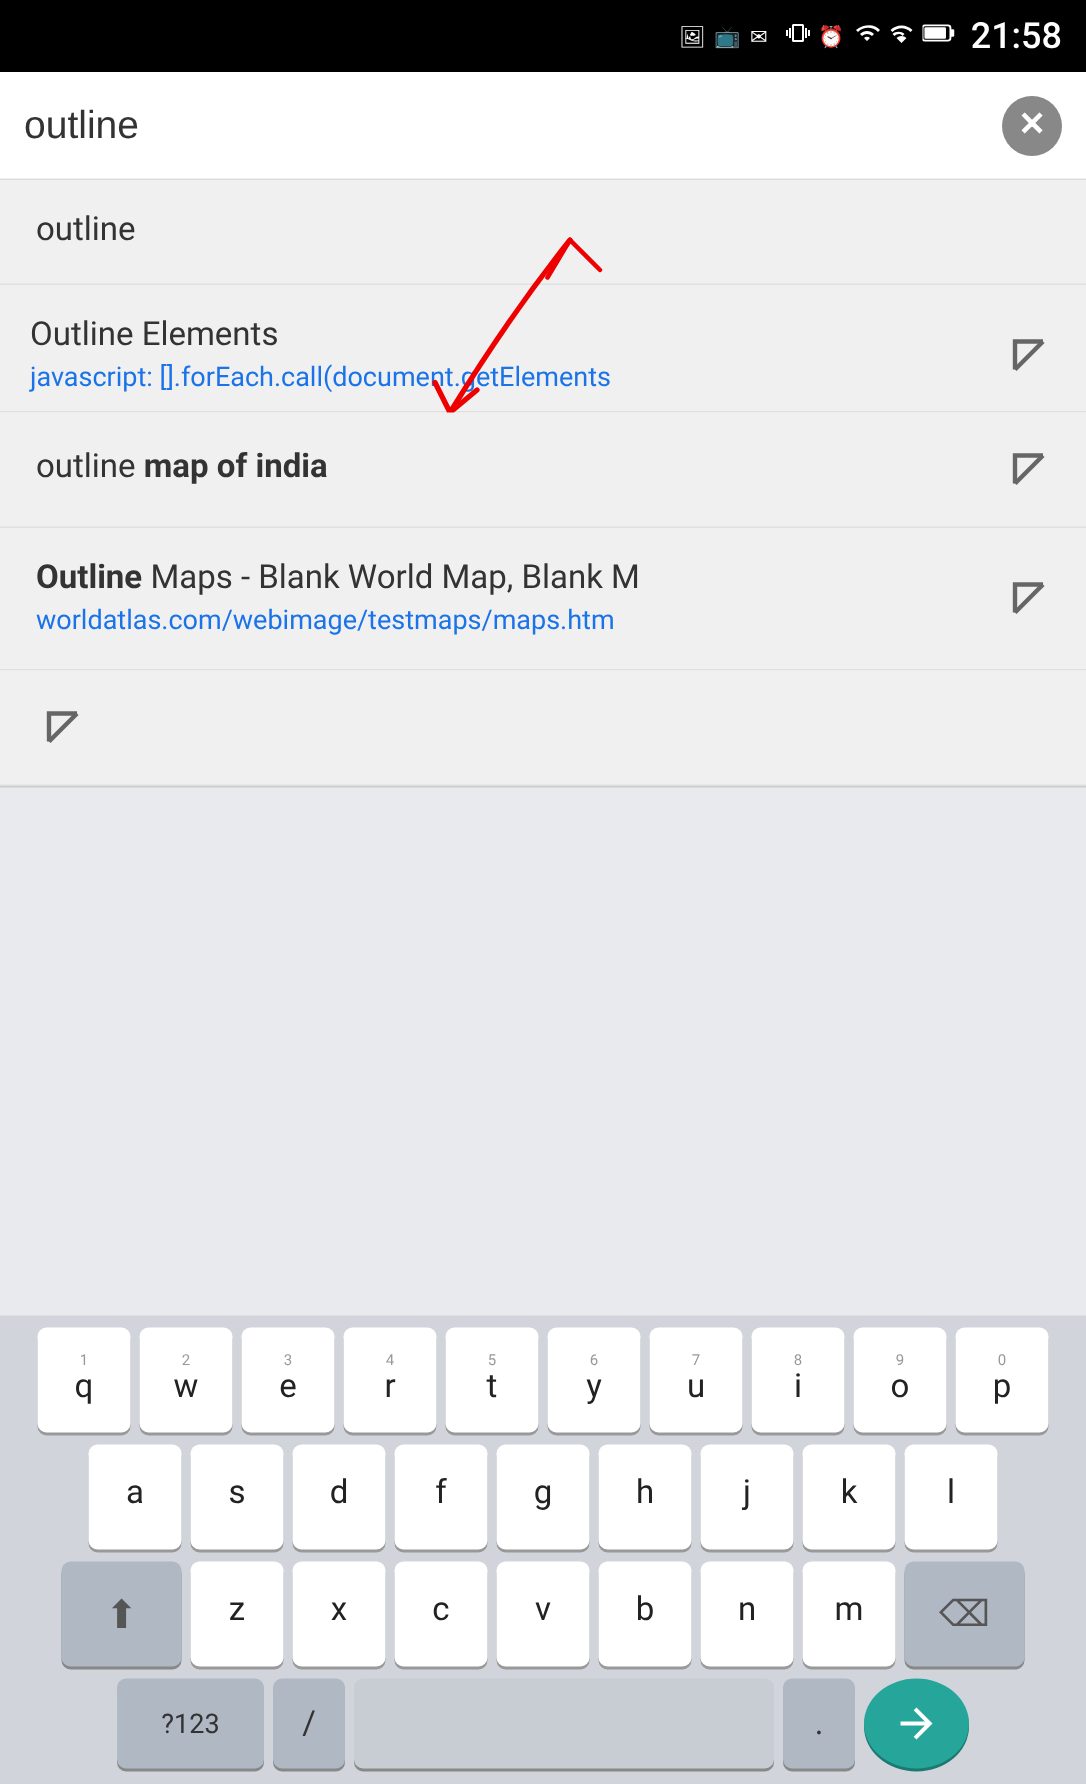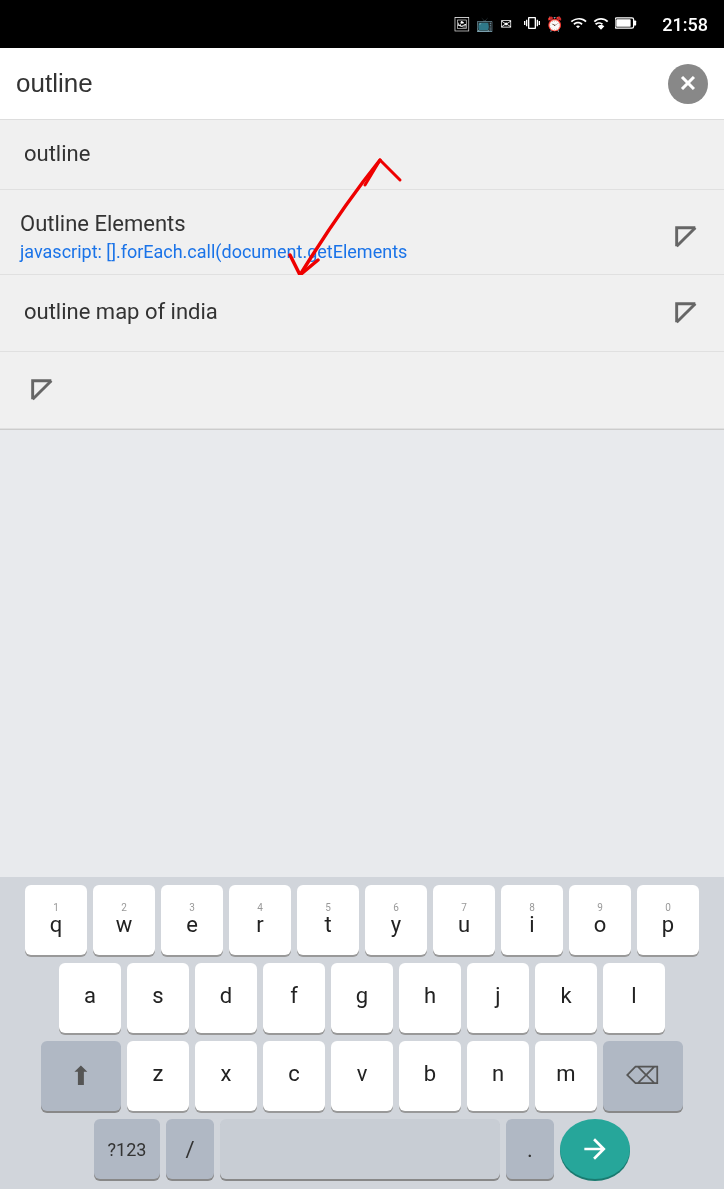--- a/index.html
+++ b/index.html
@@ -22,23 +22,23 @@
       padding: 0 16px;
       gap: 8px;
     }
     .status-bar-icons {
       display: flex;
       align-items: center;
       gap: 6px;
     }
     .status-time {
       color: #fff;
-      font-size: 18px;
+      font-size: 24px;
       font-weight: 500;
-      margin-left: 19px;
+      margin-left: 4px;
     }
     .status-icon {
       color: #fff;
       font-size: 14px;
     }
 
     
     .search-bar {
       width: 100%;
       height: 72px;
@@ -89,21 +89,21 @@
       background: #f0f0f0;
       position: relative;
     }
 
     .suggestion-text {
       flex: 1;
       font-size: 22px;
       color: #333;
       line-height: 1.3;
     }
-    .suggestion-text .bold { font-weight: 400; }
+    .suggestion-text .bold { font-weight: 700; }
     .suggestion-text .sub {
       display: block;
       font-size: 18px;
       color: #1a73e8;
       margin-top: 2px;
     }
 
     .arrow-icon {
       width: 36px;
       height: 36px;
@@ -174,21 +174,21 @@
 
     .key-shift {
       width: 80px;
       height: 70px;
     }
     .key-backspace {
       width: 80px;
       height: 70px;
     }
     .key-numbers {
-      width: 66px;
+      width: 98px;
       height: 60px;
       font-size: 18px;
     }
     .key-slash {
       width: 48px;
       height: 60px;
       font-size: 22px;
     }
     .key-space {
       width: 280px;
@@ -305,20 +305,32 @@
       outline <span class="bold">map of india</span>
     </span>
     <div class="arrow-icon">
       <svg viewBox="0 0 24 24">
           <polyline points="20,4 4,4 4,20" stroke="#666" stroke-width="2.5" fill="none"></polyline>
           <line x1="20" y1="4" x2="4" y2="20" stroke="#666" stroke-width="2.5"></line>
         </svg>
     </div>
   </div>
 
+  <div class="suggestion-item">
+    <div class="suggestion-text">
+      <span><span class="bold">Outline</span> Maps - Blank World Map, Blank M</span>
+      <span class="sub">worldatlas.com/webimage/testmaps/maps.htm</span>
+    </div>
+    <div class="arrow-icon">
+      <svg viewBox="0 0 24 24">
+          <polyline points="20,4 4,4 4,20" stroke="#666" stroke-width="2.5" fill="none"></polyline>
+          <line x1="20" y1="4" x2="4" y2="20" stroke="#666" stroke-width="2.5"></line>
+        </svg>
+    </div>
+  </div>
 
   <div class="suggestion-item">
     <div class="arrow-icon">
       <svg viewBox="0 0 24 24">
           <polyline points="20,4 4,4 4,20" stroke="#666" stroke-width="2.5" fill="none"></polyline>
           <line x1="20" y1="4" x2="4" y2="20" stroke="#666" stroke-width="2.5"></line>
         </svg>
     </div>
   </div>
 

